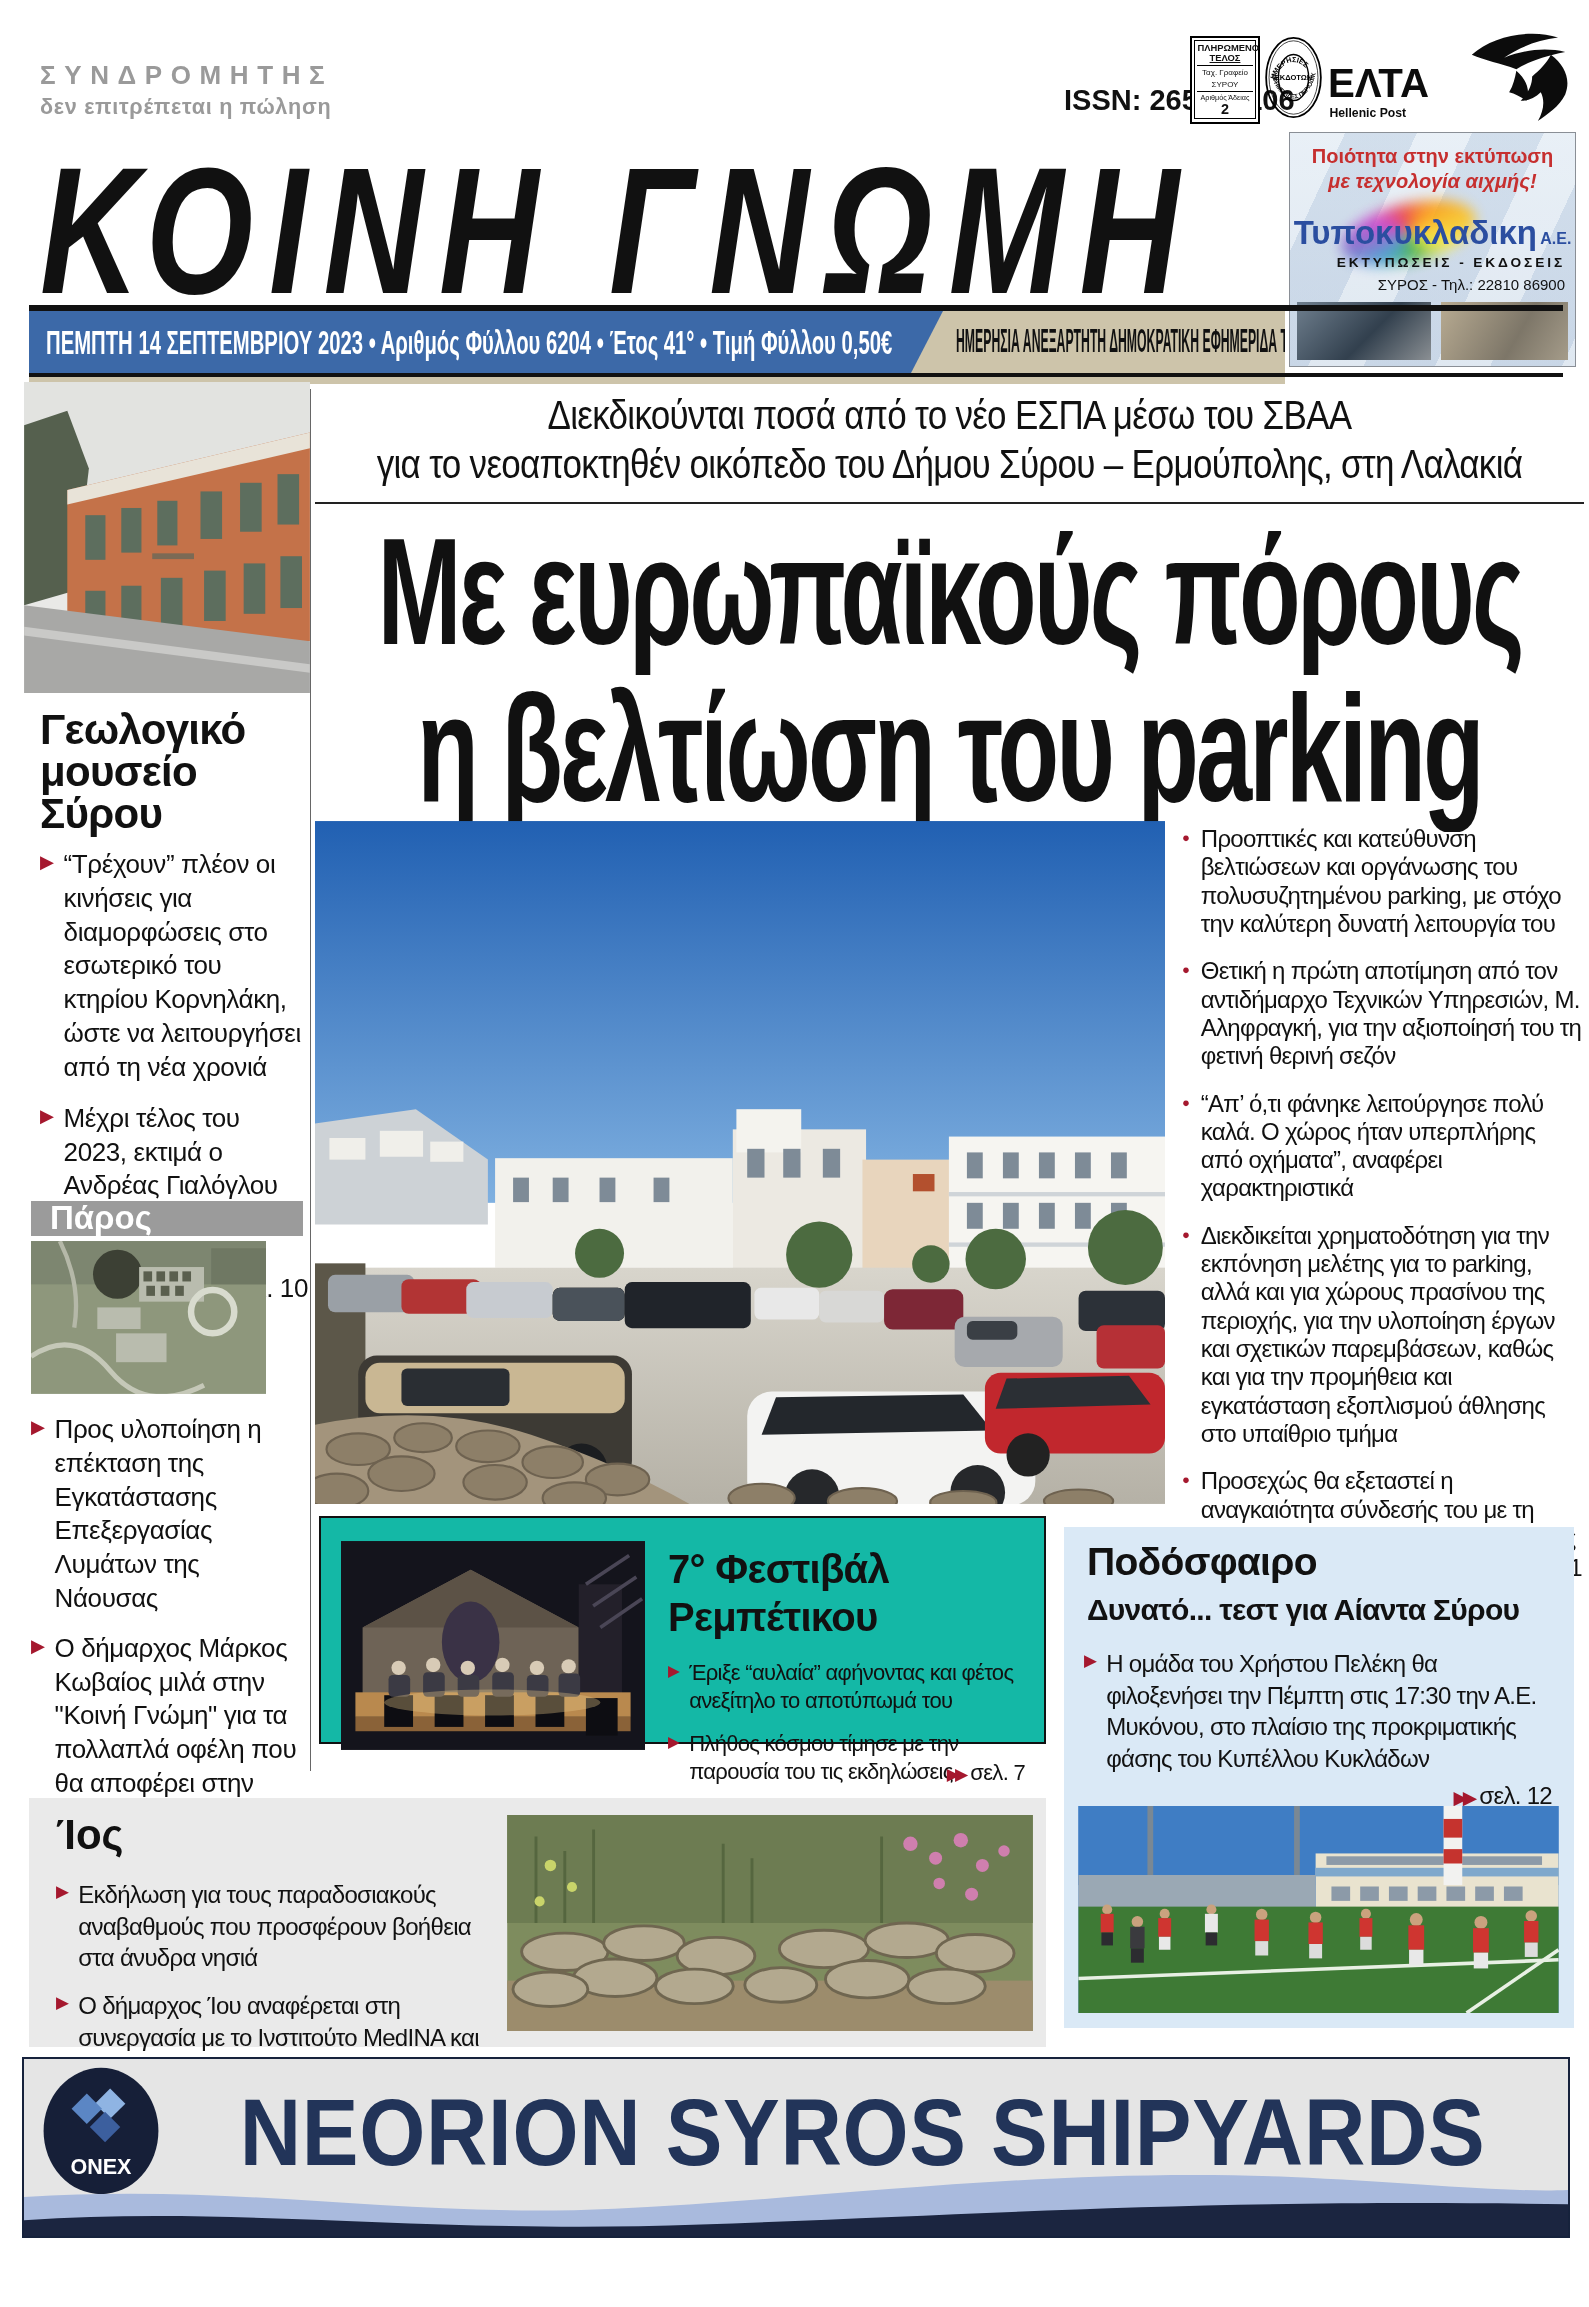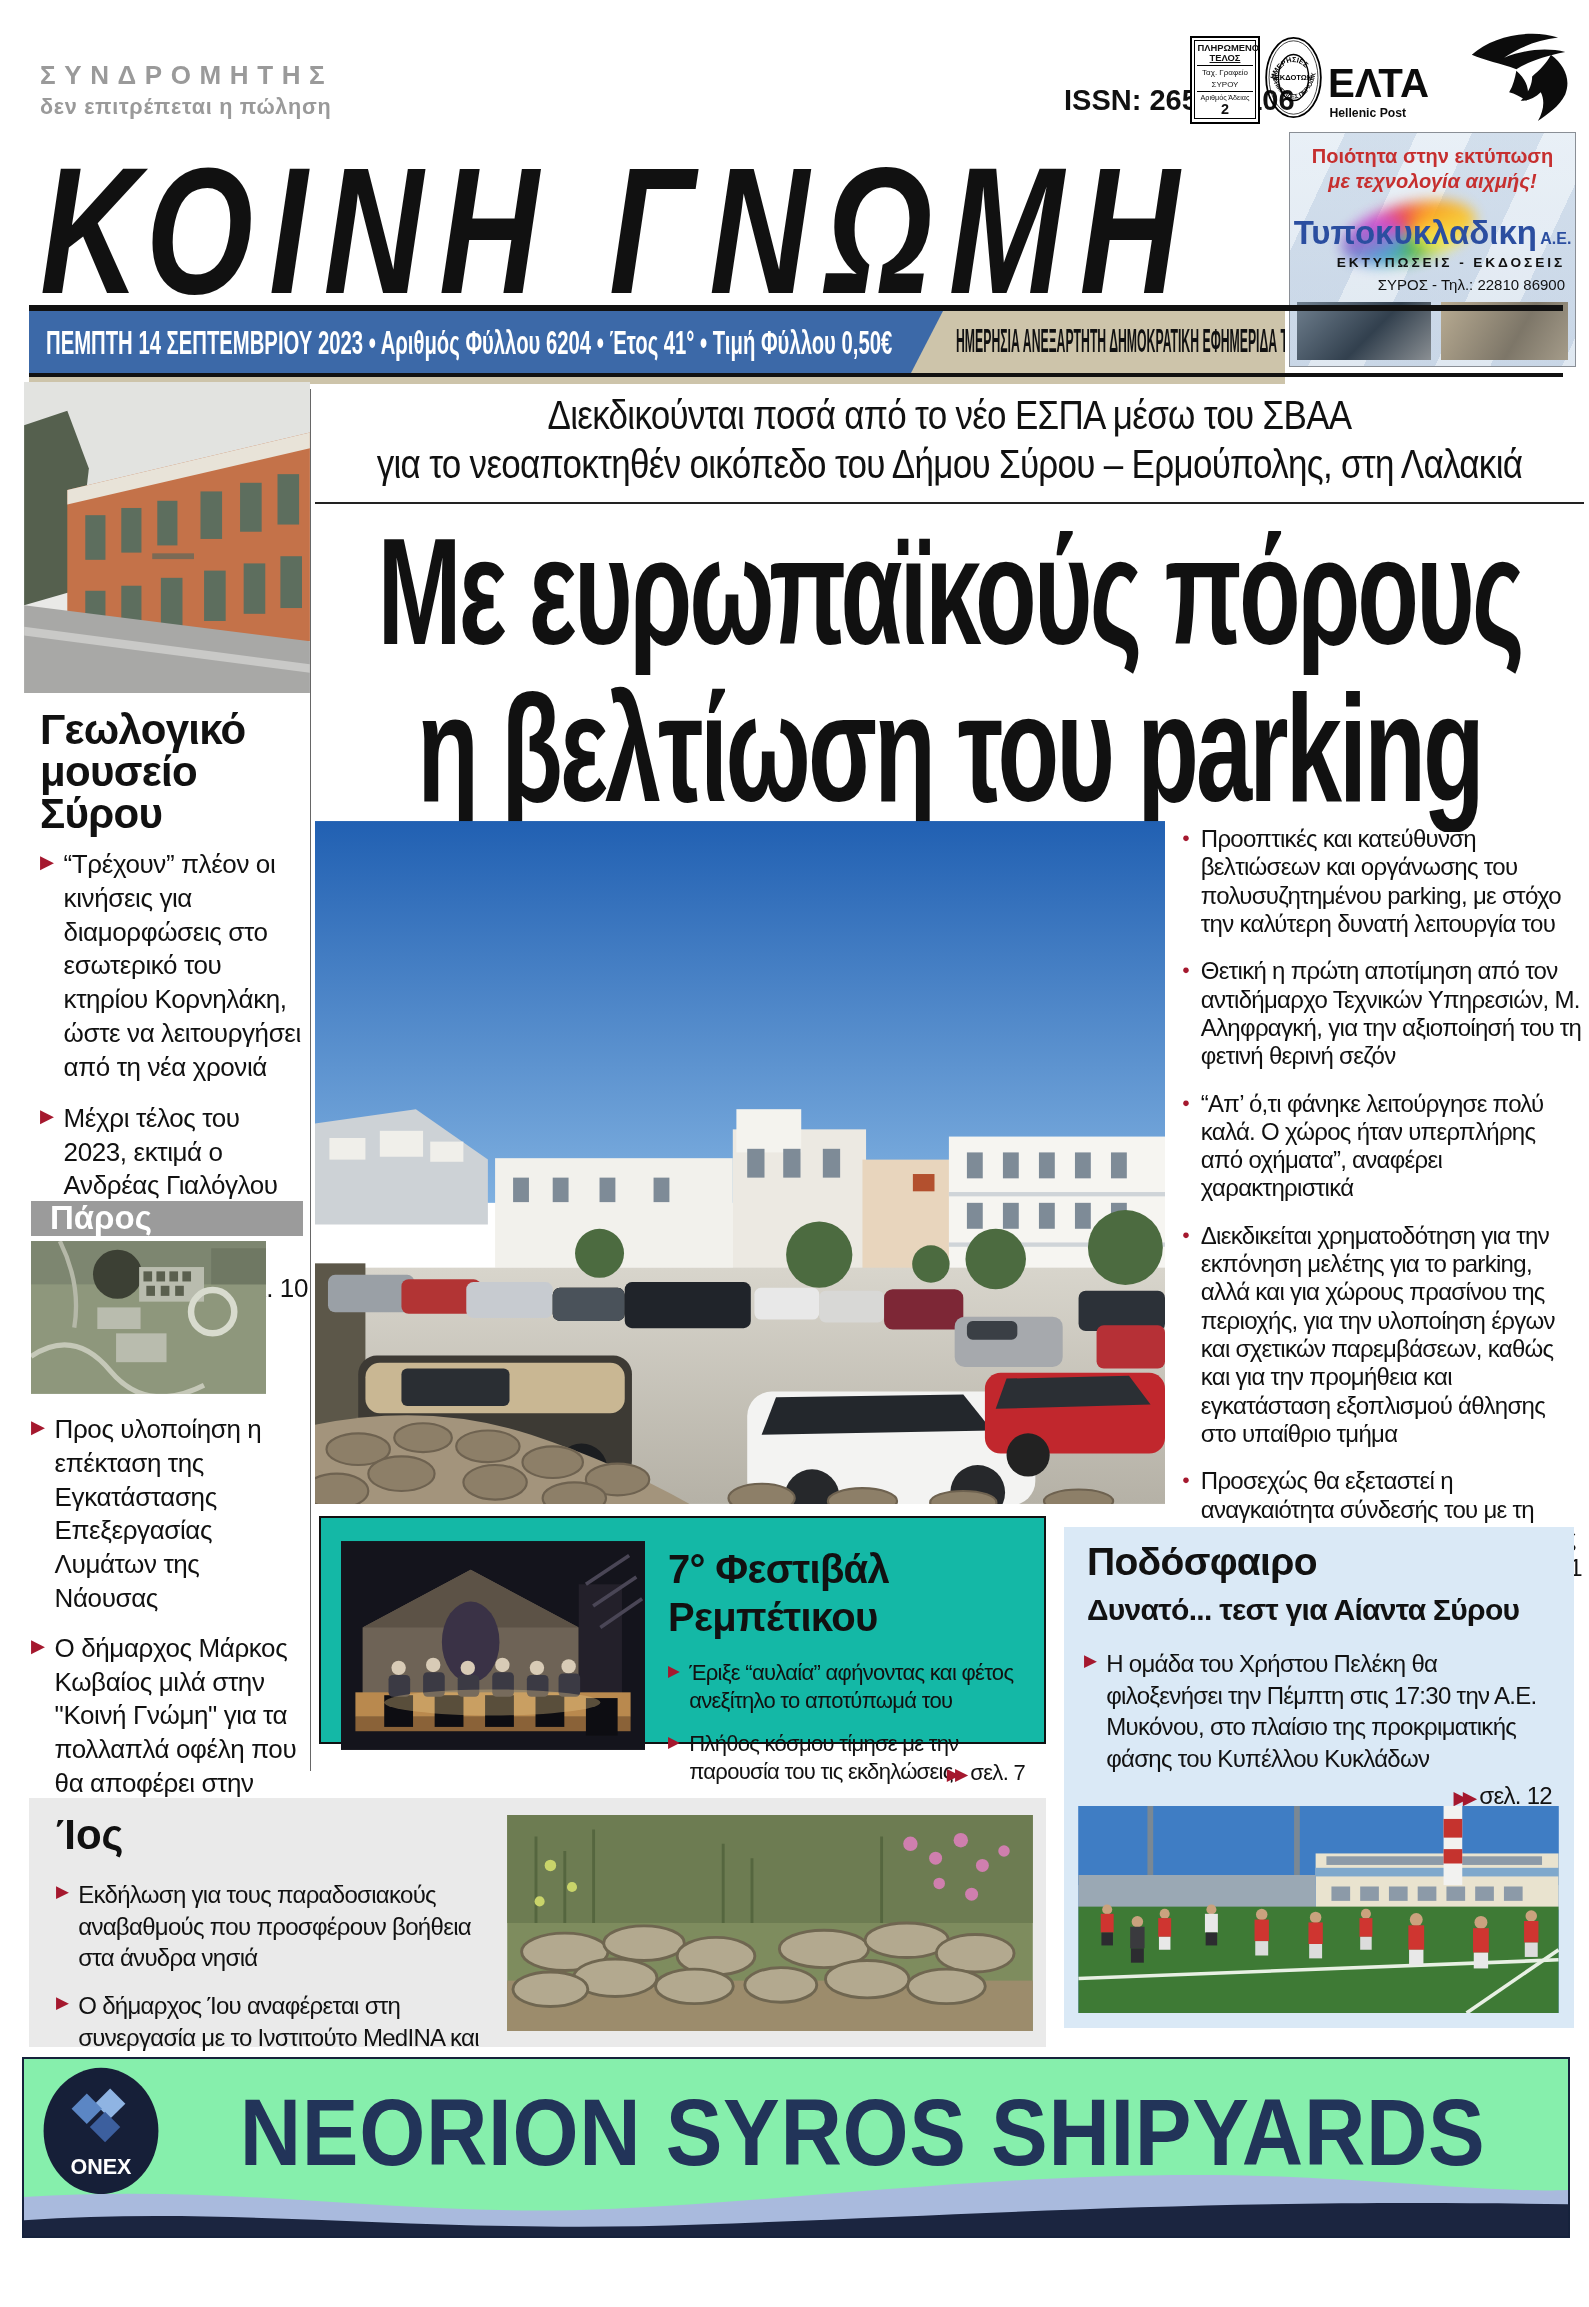--- a/index.html
+++ b/index.html
@@ -524,21 +524,21 @@
     </div>
     <div class="bul">
       <span class="tri">▶</span>
       <div class="btxt"><span>Ο δήμαρχος Ίου αναφέρεται στη συνεργασία με το Ινστιτούτο MedINA και στα έργα που υλοποιούνται</span>
         <span class="pref"><span class="arr">▶▶</span><span>σελ. 8</span></span>
       </div>
     </div>
   </div>
 </div>
 
-<div class="abs" style="left:21.6px;top:2057px;width:1548px;height:181px;border:2.2px solid #16223c;background:#86efac;box-sizing:border-box;overflow:hidden;">
+<div class="abs" style="left:21.6px;top:2057px;width:1548px;height:181px;border:2.2px solid #16223c;background:#e5e5e5;box-sizing:border-box;overflow:hidden;">
   <svg style="position:absolute;left:16px;top:7.2px;" width="122" height="130" viewBox="0 0 170 180">
     <ellipse cx="85" cy="90" rx="80" ry="88" fill="#161f38"></ellipse>
     <g transform="translate(85,66)">
       <rect x="-16" y="-34" width="30" height="30" transform="rotate(45)" fill="#8fb4e3"></rect>
       <rect x="-34" y="-6" width="30" height="30" transform="rotate(45)" fill="#5b86c4"></rect>
       <rect x="2" y="-6" width="30" height="30" transform="rotate(45)" fill="#3c5f9e"></rect>
     </g>
     <text x="85" y="150" font-size="30" font-weight="bold" text-anchor="middle" fill="#fff" font-family="Liberation Sans,sans-serif">ONEX</text>
   </svg>
   <div style="position:absolute;left:144px;top:19px;width:1390px;text-align:center;">

